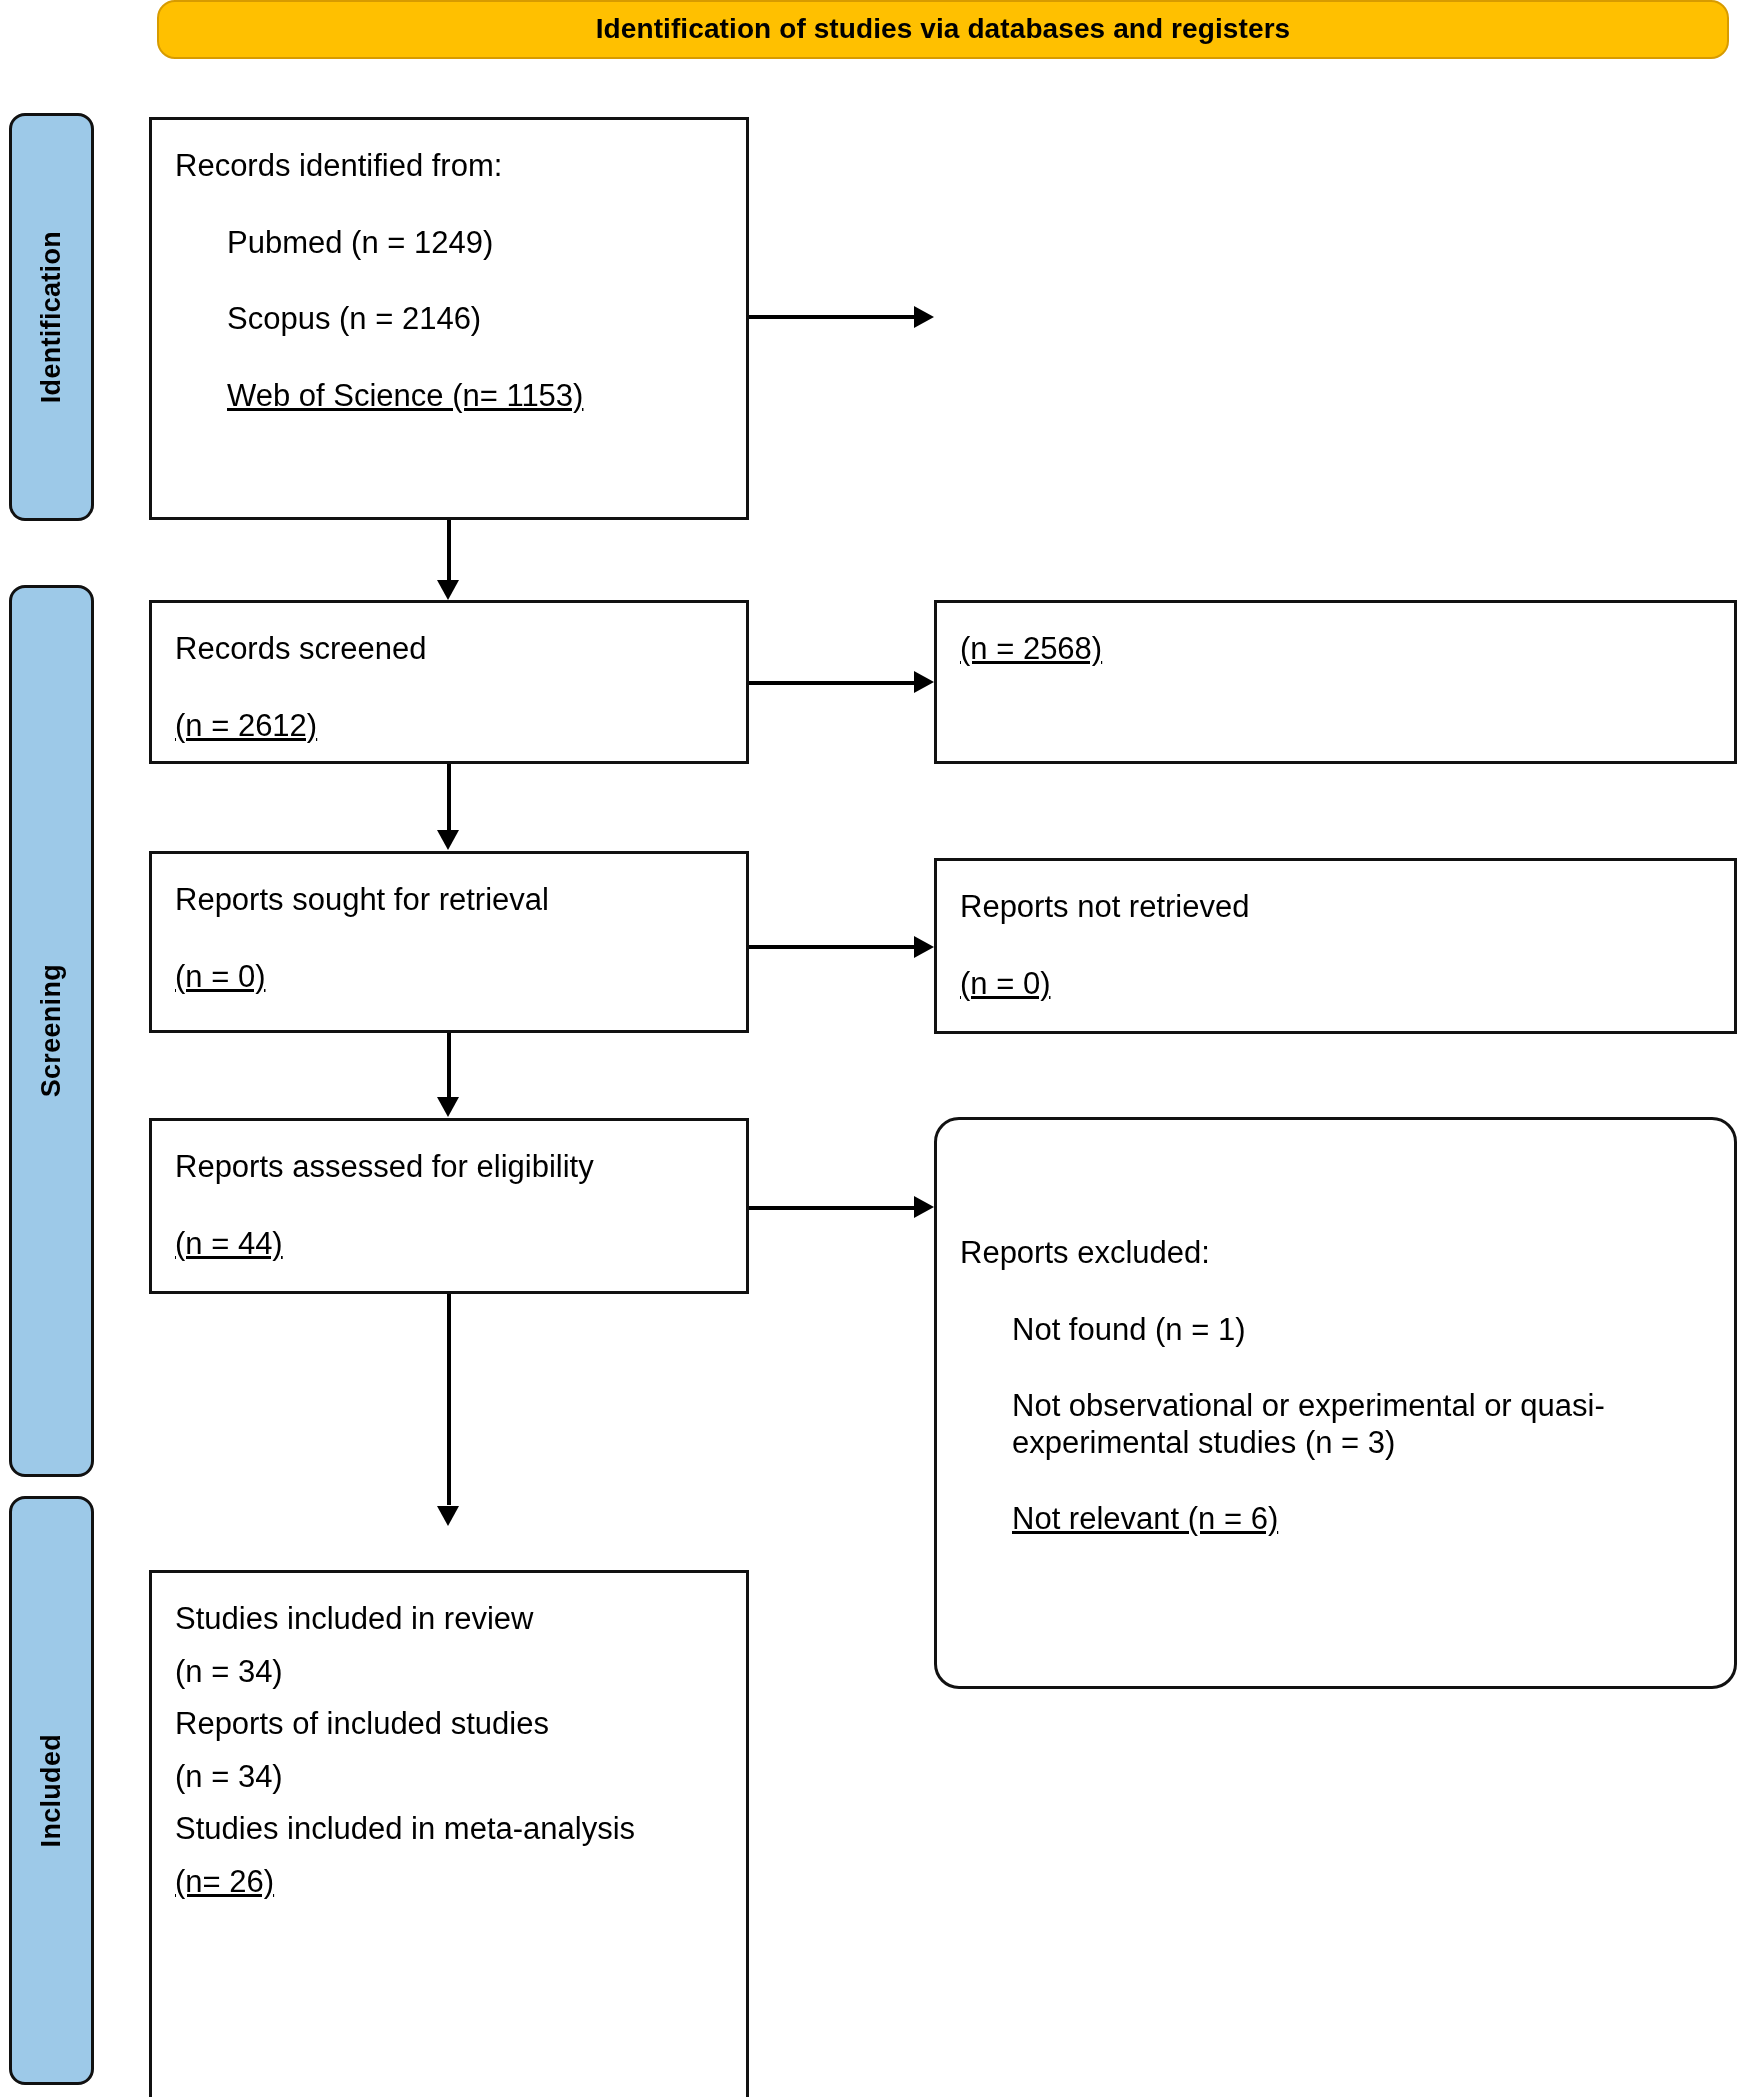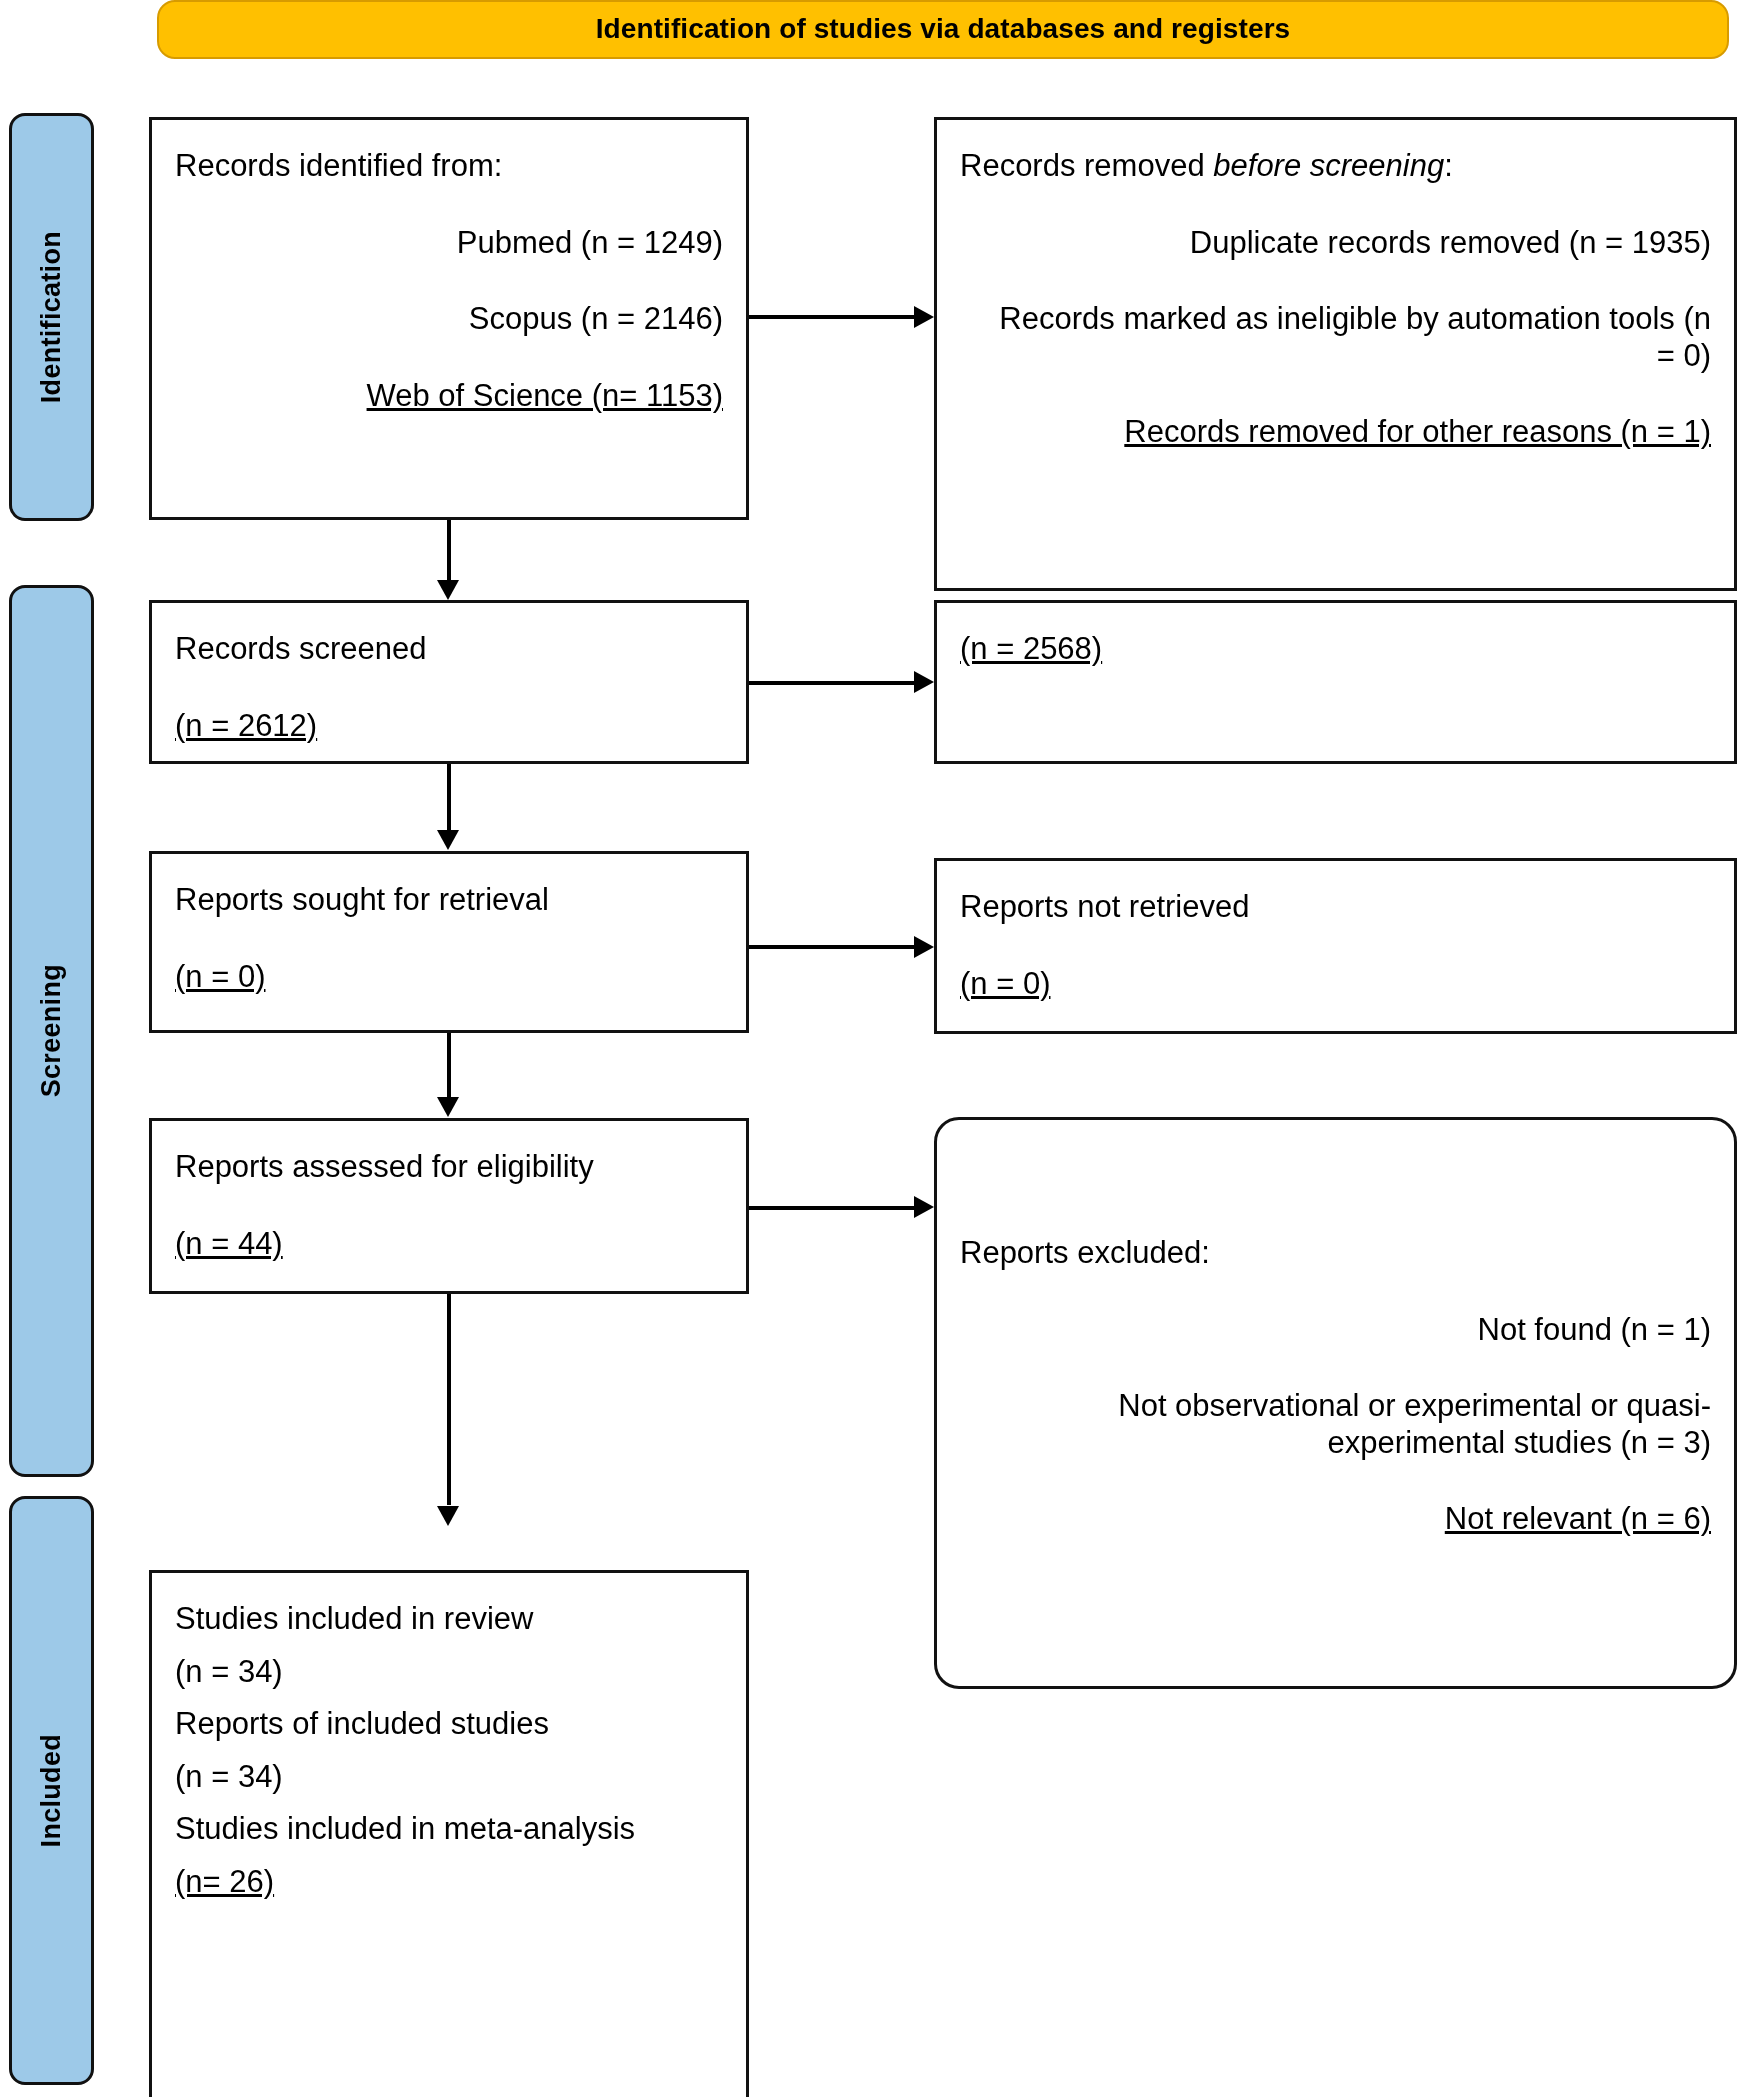--- a/index.html
+++ b/index.html
@@ -80,21 +80,21 @@
     padding: 28px 23px 12px 23px;
   }
   .fline {
     font-size: 31px;
     line-height: 1.18;
     color: #000000;
     margin: 0 0 29px 0;
     white-space: pre-wrap;
   }
   .fline:last-child { margin-bottom: 0; text-decoration: underline; }
-  .fline.indent { margin-left: 36px; text-align: right; }
+  .fline.indent { margin-left: 52px; }
   .fline.tight  { margin-bottom: 16px; }
   .fline.loose  { margin-bottom: 40px; }
   .ital { font-style: italic; }
 
   
   #box-identified  { left: 149px;  top: 117px;  width: 600px;  height: 403px; }
   #box-screened    { left: 149px;  top: 600px;  width: 600px;  height: 164px; }
   #box-sought      { left: 149px;  top: 851px; width: 600px;  height: 182px; }
   #box-assessed    { left: 149px;  top: 1118px; width: 600px;  height: 176px; }
   #box-included    { left: 149px;  top: 1526px; width: 600px;  height: 559px; margin-top: 44px; }
@@ -150,26 +150,20 @@
     <span class="stage-label">Included</span>
   </div>
 
   <div class="fbox" id="box-identified">
     <p class="fline loose">Records identified from:</p>
     <p class="fline indent loose">Pubmed (n = 1249)</p>
     <p class="fline indent loose">Scopus (n = 2146)</p>
     <p class="fline indent">Web of Science (n= 1153)</p>
   </div>
 
-  <div class="fbox" id="box-removed">
-    <p class="fline loose"><span>Records removed </span><span class="ital">before screening</span><span>:</span></p>
-    <p class="fline indent loose">Duplicate records removed (n = 1935)</p>
-    <p class="fline indent loose">Records marked as ineligible by automation tools (n = 0)</p>
-    <p class="fline indent">Records removed for other reasons (n = 1)</p>
-  </div>
 
   <div class="fbox" id="box-screened">
     <p class="fline loose">Records screened</p>
     <p class="fline">(n = 2612)</p>
   </div>
 
   <div class="fbox" id="box-excluded1">
     <p class="fline">(n = 2568)</p>
   </div>
 

